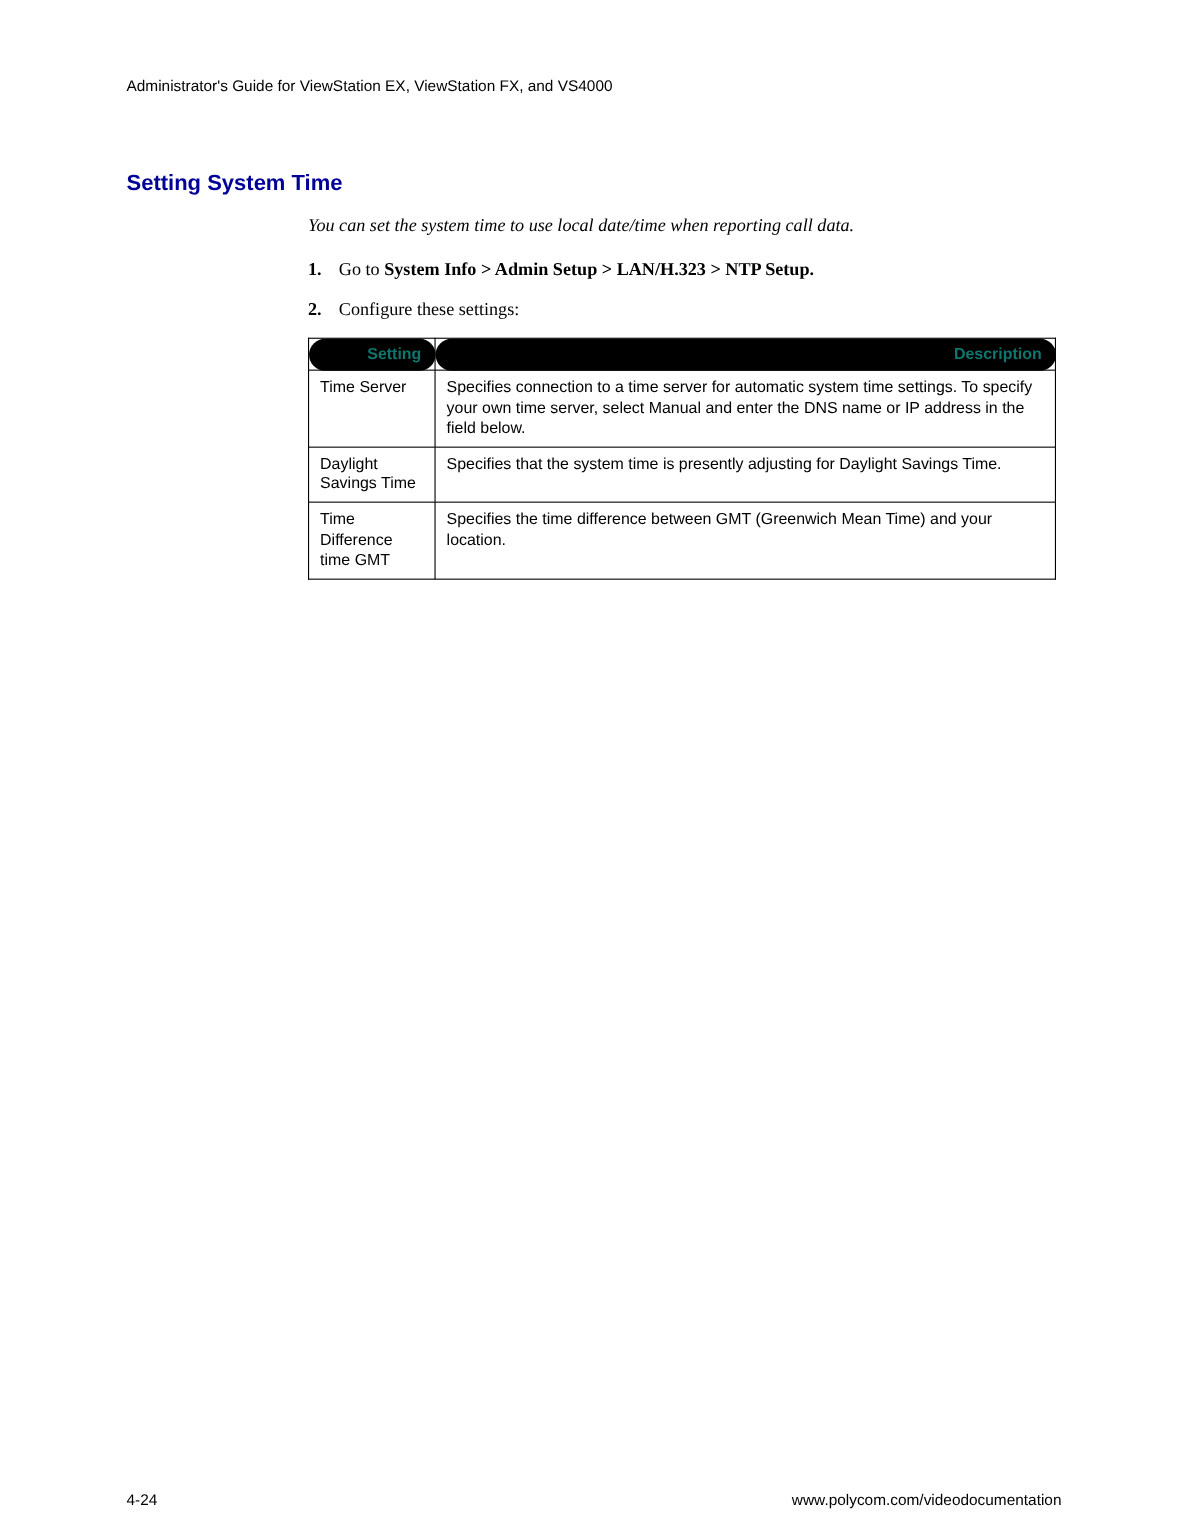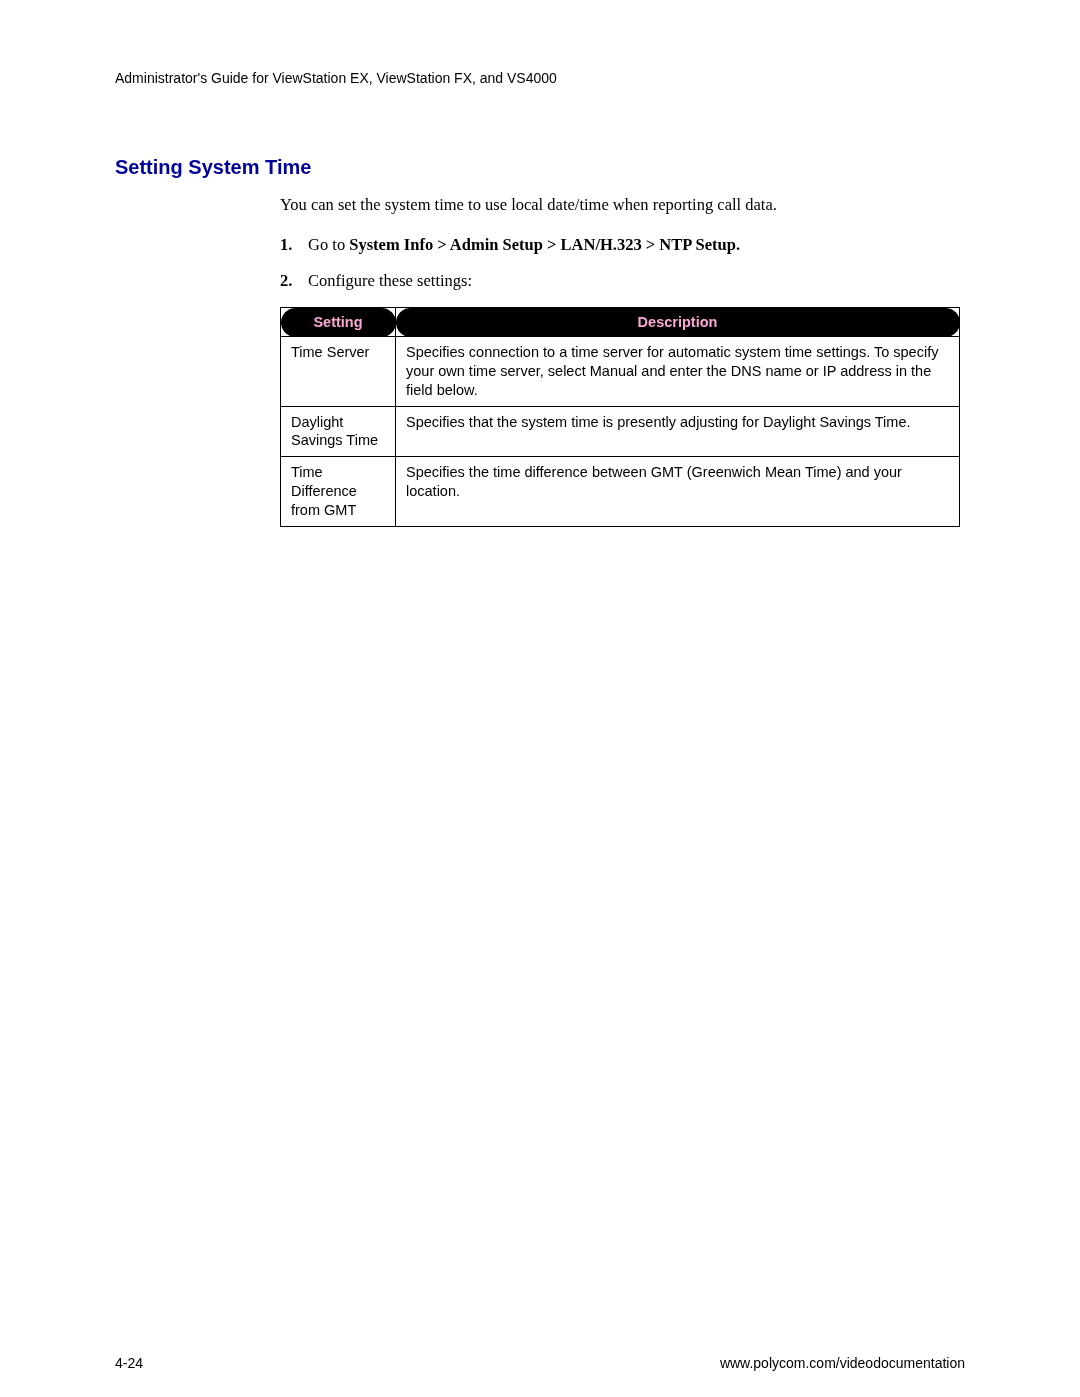--- a/index.html
+++ b/index.html
@@ -24,20 +24,21 @@
       color: #000099;
       margin-bottom: 16px;
       font-family: Arial, Helvetica, sans-serif;
     }
     .body-text {
       font-family: "Book Antiqua", Palatino, serif;
       font-size: 16.5px;
       color: #000;
       margin-left: 165px;
       margin-bottom: 20px;
+      font-style: italic;
     }
     .step {
       font-family: "Book Antiqua", Palatino, serif;
       font-size: 16.5px;
       color: #000;
       margin-left: 165px;
       margin-bottom: 16px;
       display: flex;
     }
     .step-num {
@@ -54,23 +55,23 @@
       margin-top: 6px;
     }
     table {
       border-collapse: collapse;
       width: 680px;
       font-family: Arial, Helvetica, sans-serif;
       font-size: 14.5px;
     }
     thead th {
       background: #000;
-      color: #f9a8d4;
+      color: #0f766e;
       font-weight: bold;
-      text-align: center;
+      text-align: right;
       padding: 6px 12px;
       border: 1px solid #000;
     }
     tbody td {
       border: 1px solid #000;
       padding: 6px 10px;
       vertical-align: top;
       line-height: 1.3;
     }
     tbody td:first-child { width: 115px; }
@@ -118,21 +119,21 @@
       <tbody>
         <tr>
           <td>Time Server</td>
           <td>Specifies connection to a time server for automatic system time settings. To specify your own time server, select Manual and enter the DNS name or IP address in the field below.</td>
         </tr>
         <tr>
           <td>Daylight Savings Time</td>
           <td>Specifies that the system time is presently adjusting for Daylight Savings Time.</td>
         </tr>
         <tr>
-          <td>Time Difference from GMT</td>
+          <td>Time Difference time GMT</td>
           <td>Specifies the time difference between GMT (Greenwich Mean Time) and your location.</td>
         </tr>
       </tbody>
     </table>
   </div>
 </div>
 
 <div class="footer">
   <span>4-24</span>
   <span>www.polycom.com/videodocumentation</span>

